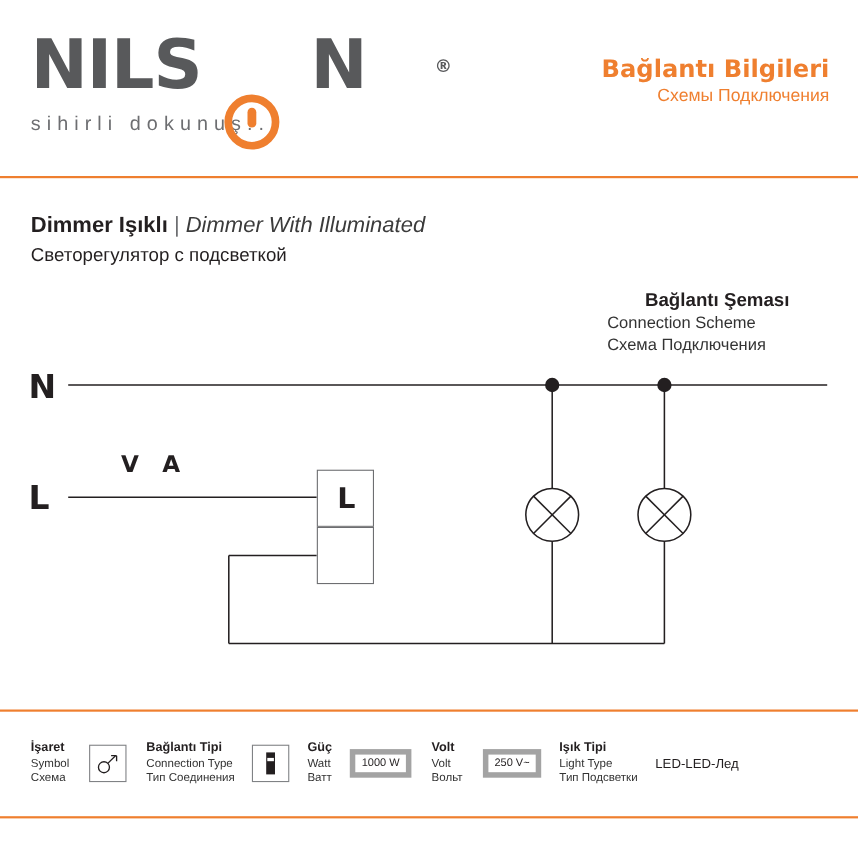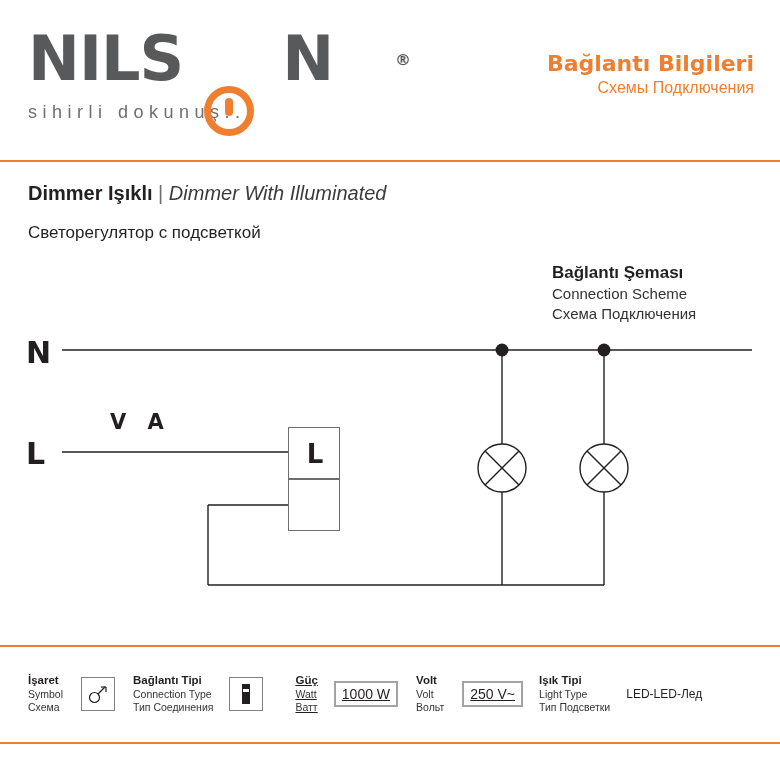--- a/index.html
+++ b/index.html
@@ -109,54 +109,55 @@
     top: 160px;
     width: 780px;
     height: 2px;
     background: #ef7f2f;
   }
 
   
   .product {
     position: absolute;
     left: 28px;
-    top: 180px;
+    top: 192px;
   }
   .product-line1 {
     font-size: 20px;
     line-height: 1.35;
   }
   .product-line1 b {
     font-weight: bold;
   }
   .product-line1 .sep {
     color: #6d6e71;
     font-weight: normal;
   }
   .product-line1 i {
     font-style: italic;
     color: #3b3b3b;
   }
   .product-line2 {
     font-size: 17px;
-    margin-top: 16px;
+    margin-top: 3px;
   }
 
   
   .scheme-caption {
     position: absolute;
     right: 28px;
     top: 262px;
     text-align: left;
     width: 200px;
   }
   .scheme-caption .t1 {
     font-size: 17px;
     font-weight: bold;
     line-height: 1.3;
+    text-align: center;
   }
   .scheme-caption .t2,
   .scheme-caption .t3 {
     font-size: 15px;
     line-height: 1.3;
     color: #333;
   }
 
   
   .diagram {
@@ -264,29 +265,28 @@
     width: 34px;
     height: 34px;
     border: 1px solid #808285;
     box-sizing: border-box;
     display: flex;
     align-items: center;
     justify-content: center;
   }
   .f-valbox {
     height: 26px;
-    border: 2px solid #a3a3a3;
+    border: 5px solid #a3a3a3;
     box-sizing: border-box;
     display: flex;
     align-items: center;
     justify-content: center;
     padding: 0 6px;
-    font-size: 14px;
-    color: #231f20;
-    text-decoration: underline;
+    font-size: 10px;
+    color: #231f20;
   }
   .f-plain {
     font-size: 12px;
     color: #231f20;
   }
   .dimmer-glyph {
     width: 8px;
     height: 20px;
     background: #231f20;
     position: relative;
@@ -424,21 +424,21 @@
         <div class="r3">Тип Соединения</div>
       </div>
     </div>
 
     <div class="f-cell" style="margin-left:16px;">
       <div class="f-box">
         <div class="dimmer-glyph"></div>
       </div>
     </div>
 
-    <div class="f-cell" style="margin-left:32px;text-decoration:underline;">
+    <div class="f-cell" style="margin-left:16px;">
       <div class="f-text3">
         <div class="r1">Güç</div>
         <div class="r2">Watt</div>
         <div class="r3">Ватт</div>
       </div>
     </div>
 
     <div class="f-cell" style="margin-left:16px;">
       <div class="f-valbox">1000 W</div>
     </div>

